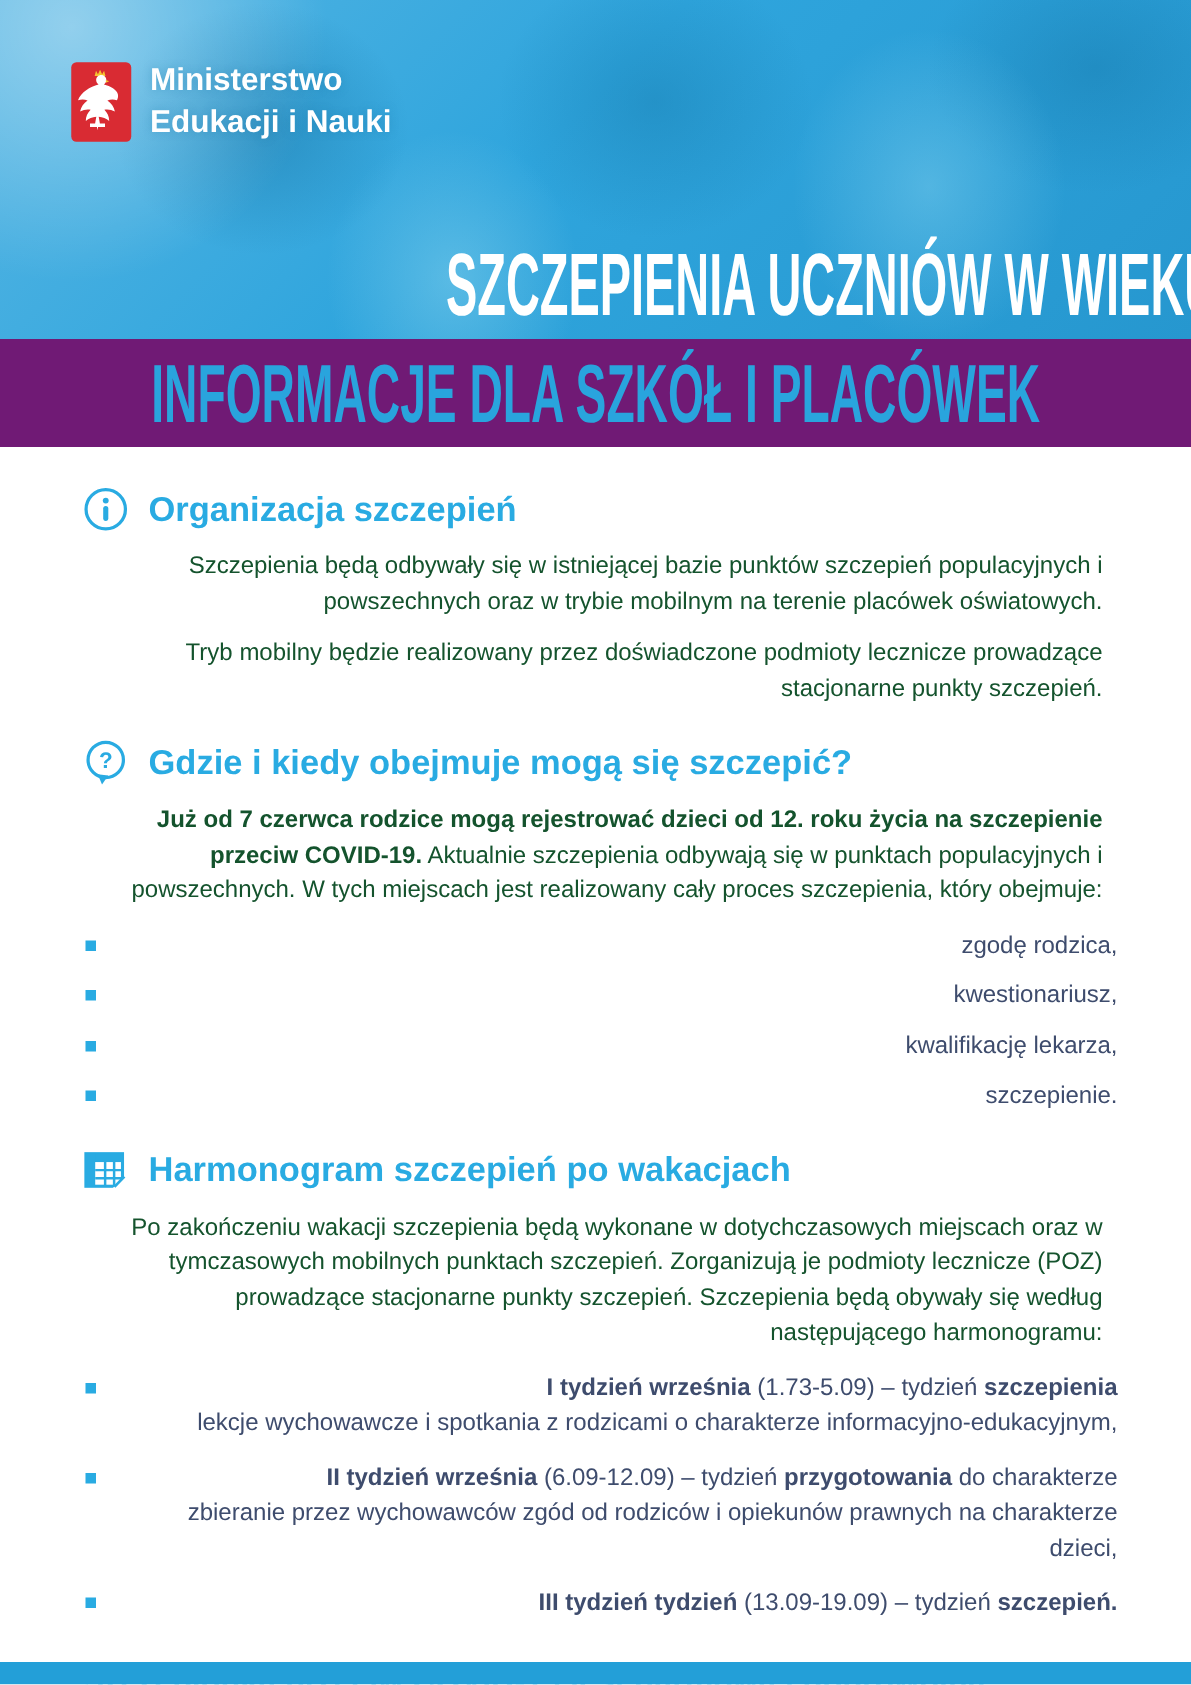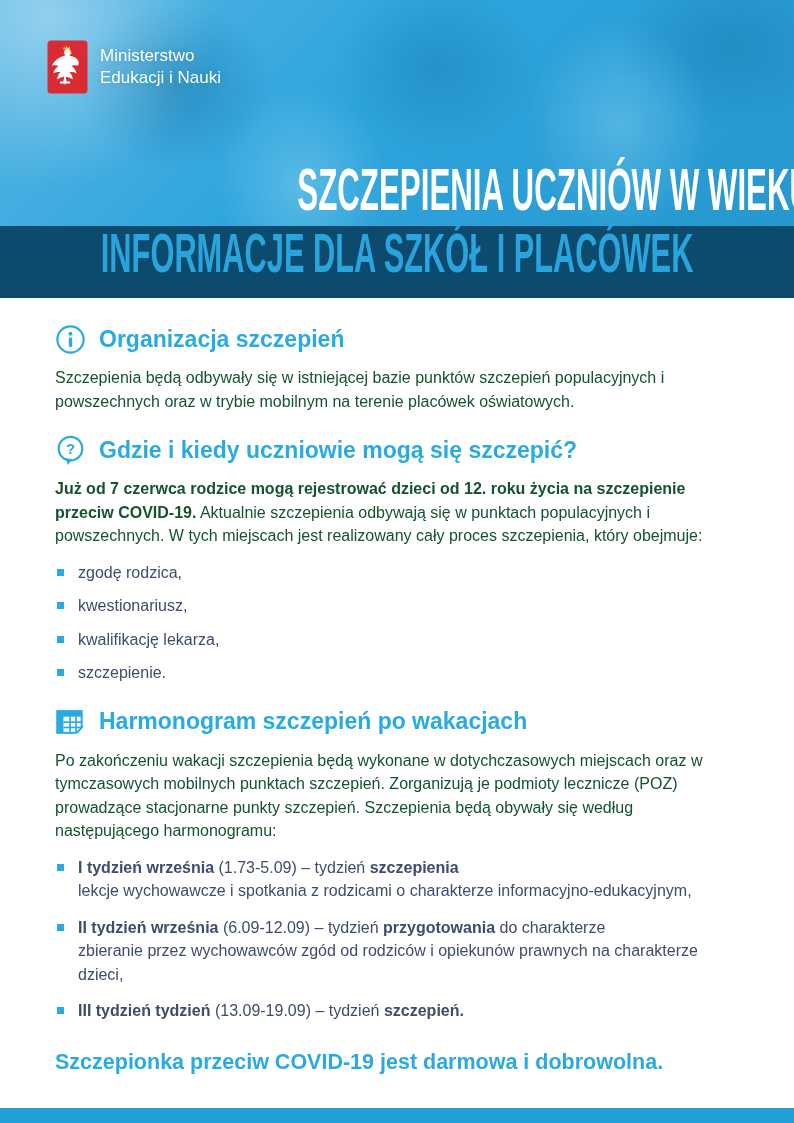--- a/index.html
+++ b/index.html
@@ -24,47 +24,47 @@
       radial-gradient(ellipse 130px 150px at 78% 55%, rgba(130,210,240,.45), rgba(130,210,240,0) 70%),
       radial-gradient(ellipse 160px 120px at 92% 20%, rgba(18,115,165,.38), rgba(18,115,165,0) 70%),
       linear-gradient(135deg,#55b5e3 0%, #2fa5dd 45%, #2697cf 100%);
   }
   .brand{
     position:absolute;left:47px;top:40px;
     display:flex;align-items:center;gap:12px;
   }
   .crest{width:41px;height:54px;display:block;}
   .brand-text{
-    color:#ffffff;font-size:17px;line-height:1.32;font-weight:400;
+    color:#ffffff;font-size:21px;line-height:1.32;font-weight:700;
     text-shadow:0 0 6px rgba(30,120,170,.35);
   }
   .title-wrap{
     position:absolute;left:0;right:0;bottom:6px;
     text-align:center;white-space:nowrap;
   }
   .title-inner{
     display:inline-block;
     transform:scaleX(.53);transform-origin:center;
     font-size:59px;font-weight:700;letter-spacing:0;
     color:#ffffff;line-height:1;
   }
   
   .subtitle-band{
-    width:100%;height:72px;background:#0c4a6e;
-    display:flex;justify-content:center;
+    width:100%;height:72px;background:#701a75;
+    display:flex;align-items:center;justify-content:center;
     white-space:nowrap;
   }
   .subtitle-inner{
     display:inline-block;
     transform:scaleX(.56);transform-origin:center;
     font-size:55px;font-weight:700;line-height:1;
     color:#29a4dd;
   }
   
-  .content{padding:12px 48px 0 55px;}
+  .content{padding:12px 48px 0 55px;text-align:right;}
   .section{margin-top:22px;}
   .section:first-child{margin-top:14px;}
   .h-row{display:flex;align-items:center;gap:13px;margin-bottom:6px;}
   .h-icon{width:31px;height:31px;flex:0 0 auto;}
   .h-text{
     margin:0;font-size:23px;font-weight:700;color:#29abe2;line-height:1.2;
   }
   .body-p{
     margin:11px 0 0 0;max-width:680px;
     font-size:16px;line-height:1.47;color:#14532d;
@@ -133,30 +133,31 @@
     <section class="section">
       <div class="h-row">
         <svg class="h-icon" viewBox="0 0 30 30" aria-hidden="true">
           <circle cx="15" cy="15" r="12.7" fill="none" stroke="#29abe2" stroke-width="2.1"></circle>
           <circle cx="15" cy="9.4" r="1.9" fill="#29abe2"></circle>
           <rect x="13.35" y="12.9" width="3.3" height="9.6" rx="1.65" fill="#29abe2"></rect>
         </svg>
         <h3 class="h-text">Organizacja szczepień</h3>
       </div>
       <p class="body-p">Szczepienia będą odbywały się w istniejącej bazie punktów szczepień populacyjnych i powszechnych oraz w trybie mobilnym na terenie placówek oświatowych.</p>
+      <p class="body-p">Tryb mobilny będzie realizowany przez doświadczone podmioty lecznicze prowadzące stacjonarne punkty szczepień.</p>
     </section>
 
     <section class="section">
       <div class="h-row">
         <svg class="h-icon" viewBox="0 0 30 30" aria-hidden="true">
           <circle cx="15" cy="13.2" r="11.4" fill="none" stroke="#29abe2" stroke-width="2.1"></circle>
           <path d="M9.8 22.4 L12.6 29 L16.6 23.2 Z" fill="#29abe2"></path>
           <text x="15" y="18.3" text-anchor="middle" font-size="14.5" font-weight="bold" fill="#29abe2" font-family="Liberation Sans, sans-serif">?</text>
         </svg>
-        <h3 class="h-text">Gdzie i kiedy uczniowie mogą się szczepić?</h3>
+        <h3 class="h-text">Gdzie i kiedy obejmuje mogą się szczepić?</h3>
       </div>
       <p class="body-p"><strong>Już od 7 czerwca rodzice mogą rejestrować dzieci od 12. roku życia na szczepienie przeciw COVID-19.</strong><span> Aktualnie szczepienia odbywają się w punktach populacyjnych i powszechnych. W tych miejscach jest realizowany cały proces szczepienia, który obejmuje:</span></p>
       <ul class="blt">
         <li>
           <span class="bullet-sq"></span>
           <span class="li-body">zgodę rodzica,</span>
         </li>
         <li>
           <span class="bullet-sq"></span>
           <span class="li-body">kwestionariusz,</span>

